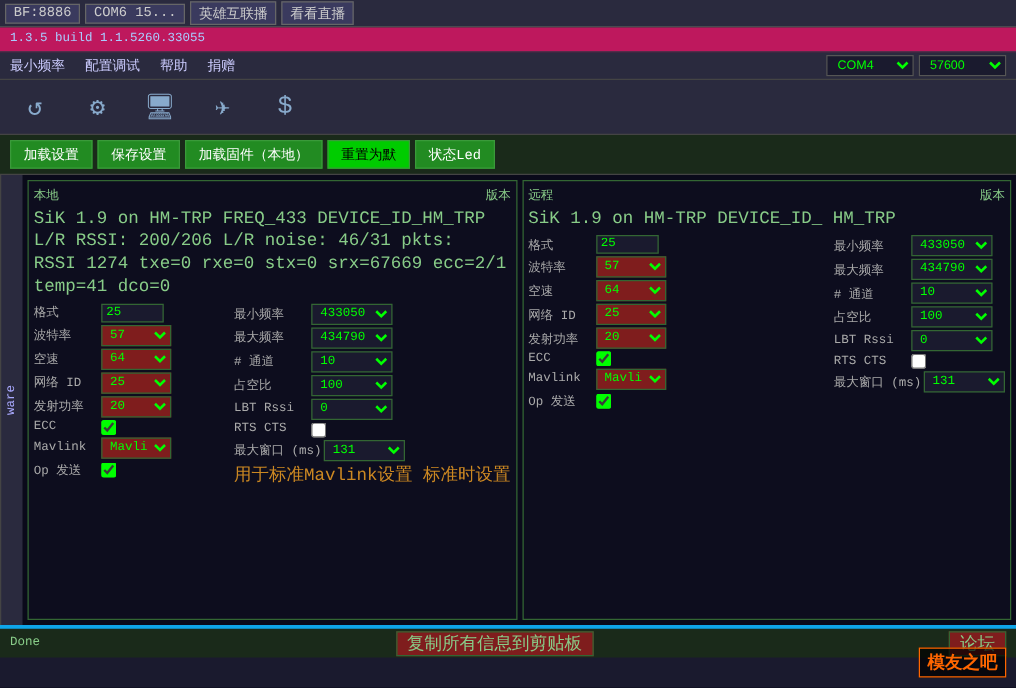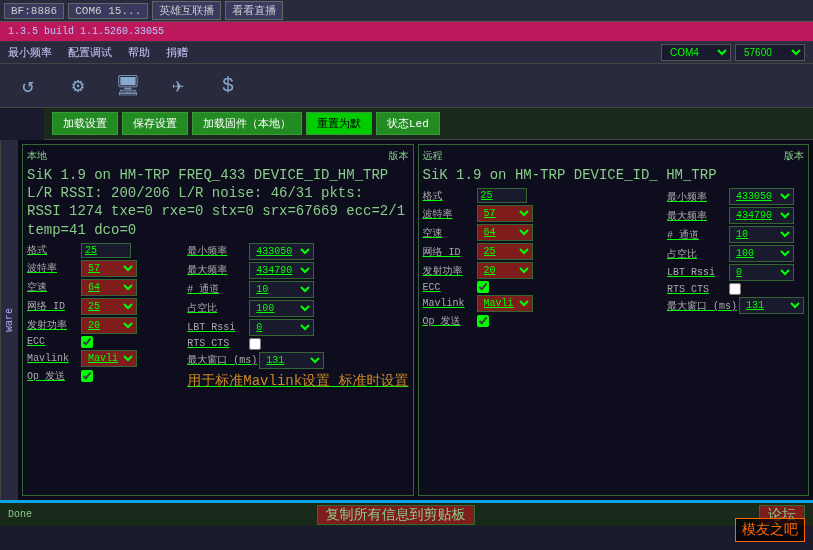--- a/index.html
+++ b/index.html
@@ -93,21 +93,20 @@
 
     
     .actionbar {
       background: #1a2a1a;
       height: 32px;
       display: flex;
       align-items: center;
       padding: 2px 8px;
       gap: 4px;
       border-bottom: 1px solid #444;
-      margin-left: 44px;
     }
     .action-btn {
       background: #228B22;
       color: #ffffff;
       border: 1px solid #3a9a3a;
       padding: 3px 10px;
       font-size: 11px;
       cursor: pointer;
       font-family: 'Courier New', monospace;
     }
@@ -226,21 +225,20 @@
       border: 1px solid #336633;
       font-size: 10px;
       padding: 1px 2px;
       width: 65px;
       font-family: 'Courier New', monospace;
     }
 
     .panel-body {
       display: flex;
       gap: 6px;
-      text-decoration: underline;
     }
 
     .left-col { flex: 1; }
     .right-col { min-width: 120px; }
 
     
     .statusbar {
       background: #1a2a1a;
       height: 26px;
       display: flex;
@@ -263,21 +261,21 @@
       margin-left: auto;
     }
 
     .watermark {
       position: absolute;
       bottom: 8px;
       right: 8px;
       background: rgba(0,0,0,0.7);
       color: #ff6600;
       font-size: 14px;
-      font-weight: normal;
+      font-weight: bold;
       padding: 2px 6px;
       border: 1px solid #ff6600;
     }
   </style>
 </head>
 <body>
 
 <div class="taskbar">
   <span class="taskbar-btn">BF:8886</span>
   <span class="taskbar-btn">COM6 15...</span>

